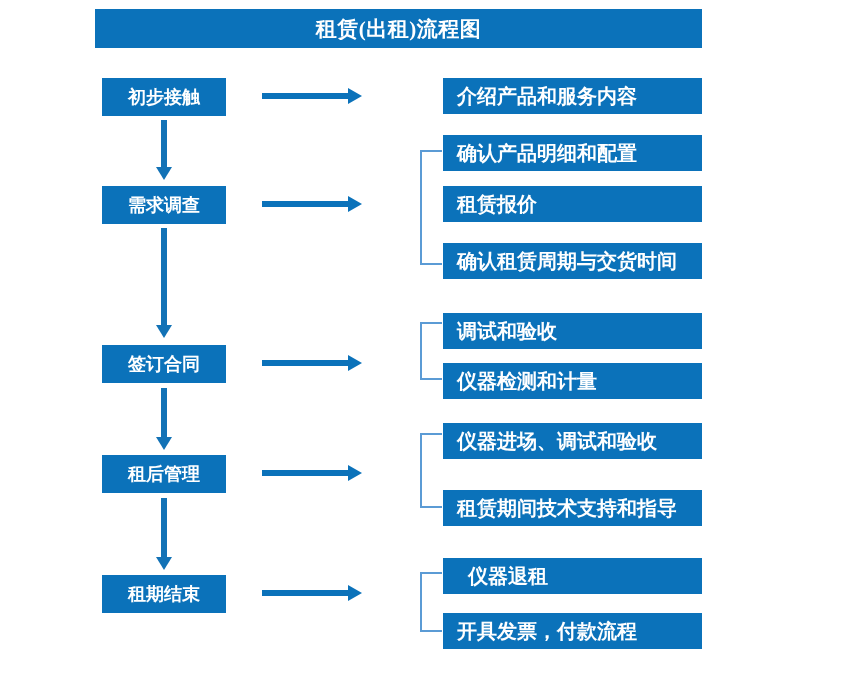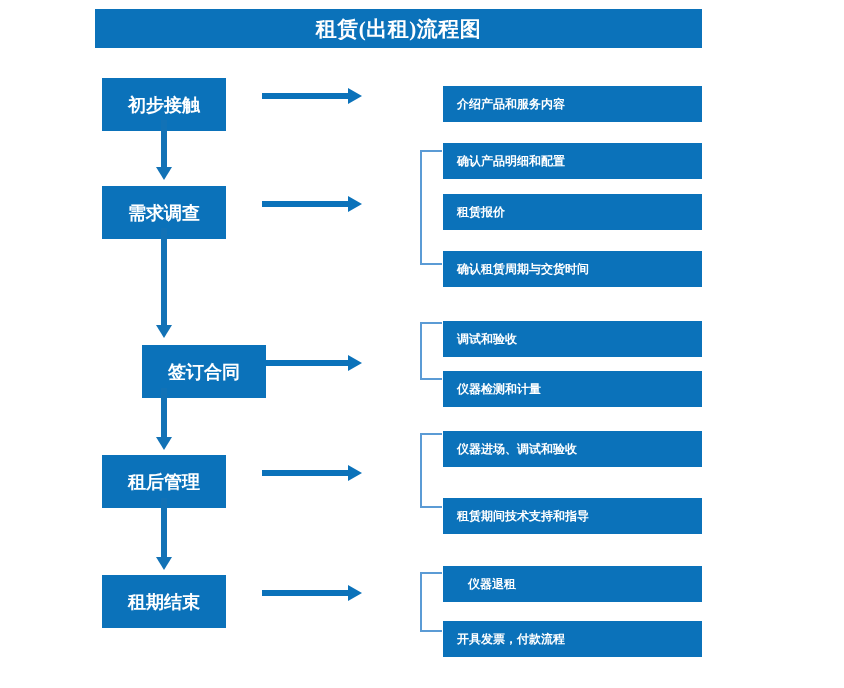--- a/index.html
+++ b/index.html
@@ -41,32 +41,31 @@
     background: #0b72ba;
     color: #ffffff;
     font-weight: bold;
     display: flex;
     align-items: center;
     box-sizing: border-box;
   }
   .node.stage {
     left: 102px;
     width: 124px;
-    height: 53px;
+    height: 38px;
     font-size: 18px;
     justify-content: center;
   }
   .node.detail {
     left: 443px;
     width: 259px;
     height: 36px;
-    font-size: 12px;
+    font-size: 20px;
     justify-content: flex-start;
     padding-left: 14px;
-    margin-top: 8px;
   }
 
   
   .h-arrow {
     position: absolute;
     left: 262px;
     width: 100px;
     height: 16px;
   }
   .h-arrow .shaft {
@@ -128,21 +127,21 @@
 <body>
 
 <div id="canvas">
 
   <div class="title-bar">租赁(出租)流程图</div>
 
   <div class="node stage" style="top:78px;">初步接触</div>
 
   <div class="node stage" style="top:186px;">需求调查</div>
 
-  <div class="node stage" style="top:345px;margin-left:40px;">签订合同</div>
+  <div class="node stage" style="top:345px;">签订合同</div>
 
   <div class="node stage" style="top:455px;">租后管理</div>
 
   <div class="node stage" style="top:575px;">租期结束</div>
 
   <div class="v-arrow" style="top:120px; height:60px;">
     <div class="shaft"></div>
     <div class="head"></div>
   </div>
 

